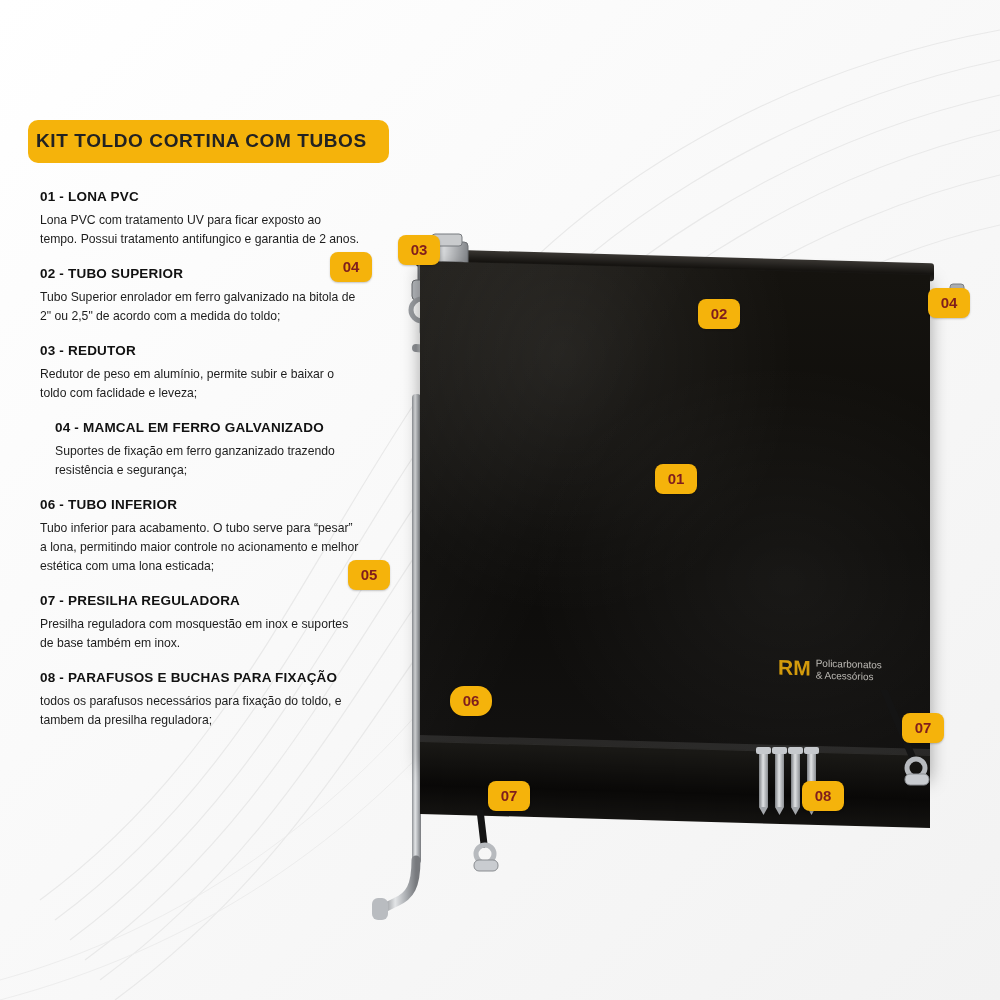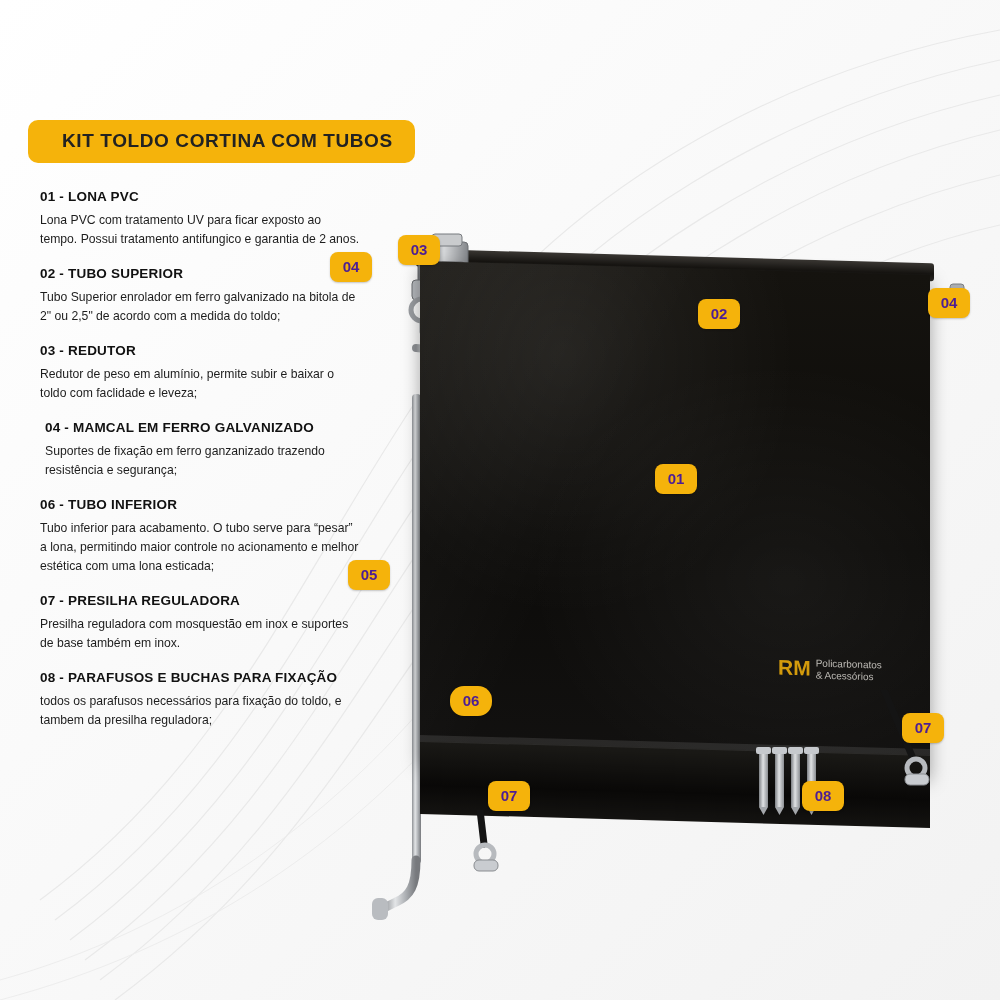--- a/index.html
+++ b/index.html
@@ -28,21 +28,21 @@
   
   .title-chip {
     position: absolute;
     left: 28px;
     top: 120px;
     background: #f5b30b;
     color: #222222;
     font-size: 19px;
     font-weight: bold;
     letter-spacing: 0.6px;
-    padding: 10px 22px 11px 34px;
+    padding: 10px 22px 11px 8px;
     border-radius: 10px;
     white-space: nowrap;
   }
 
   
   .spec-list {
     position: absolute;
     left: 40px;
     top: 188px;
     width: 320px;
@@ -59,27 +59,28 @@
     line-height: 1.35;
   }
   .spec-body {
     font-size: 12.2px;
     line-height: 1.55;
     color: #1d1d1d;
   }
   .spec.indent .spec-title,
   .spec.indent .spec-body {
     padding-left: 5px;
+    margin-left: 10px;
   }
 
   
   .badge {
     position: absolute;
     background: #f5b30b;
-    color: #4c1d95;
+    color: #7f1d1d;
     font-weight: bold;
     font-size: 15px;
     border-radius: 8px;
     width: 42px;
     height: 30px;
     line-height: 30px;
     text-align: center;
     box-shadow: 0 1px 2px rgba(0,0,0,0.22);
     z-index: 40;
   }

